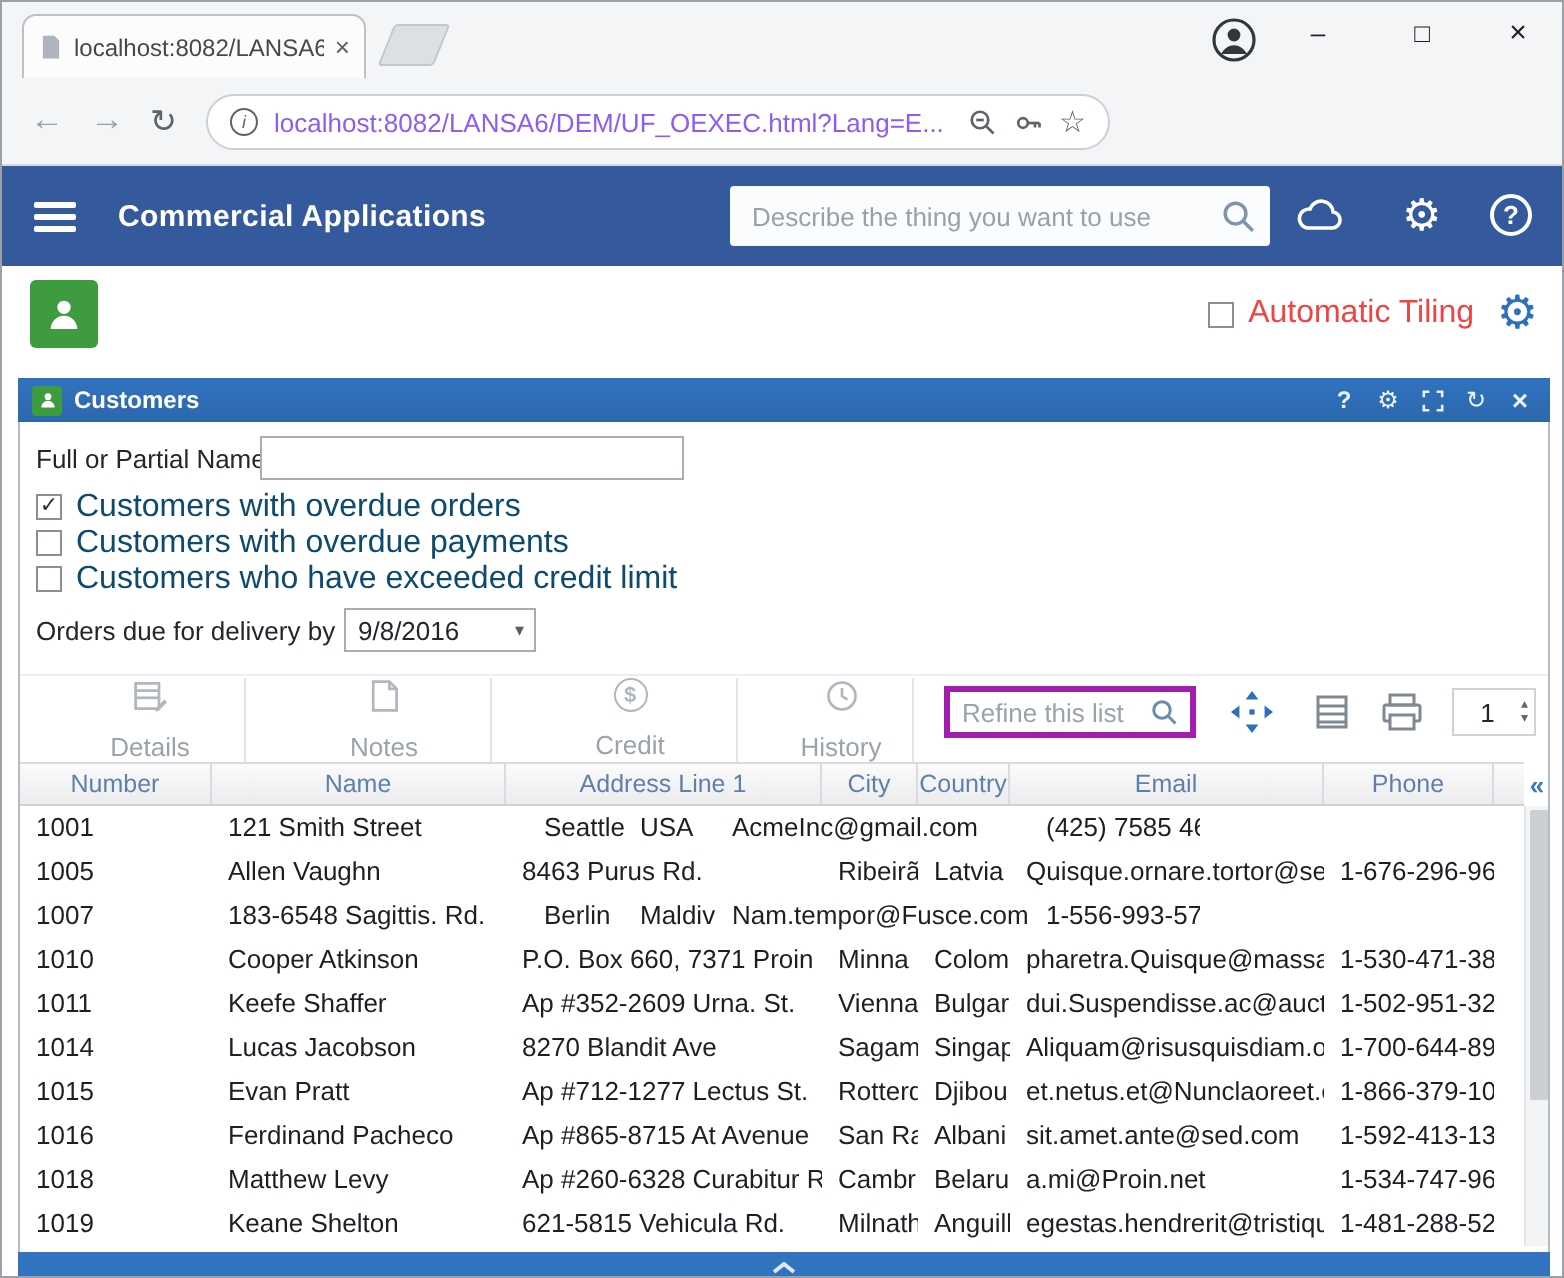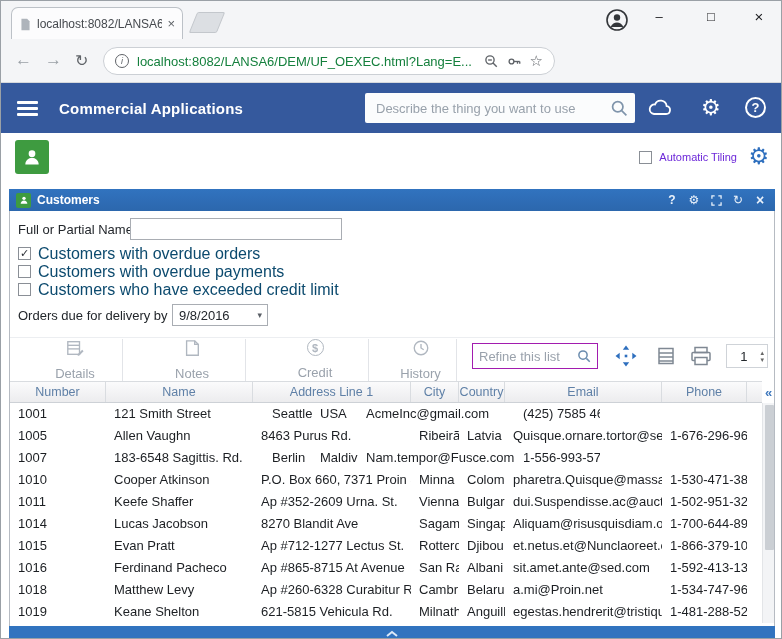--- a/index.html
+++ b/index.html
@@ -17,21 +17,21 @@
   .profile{position:absolute;left:604px;top:7px;width:24px;height:24px;}
   .winbtn{position:absolute;top:0;width:44px;height:30px;display:flex;align-items:center;justify-content:center;
           font-size:13px;color:#202124;}
   .btoolbar{position:absolute;top:38px;left:0;right:0;height:44px;background:var(--chrome_bg,#f4f5f7);
             border-bottom:1px solid #d6d9dd;box-sizing:border-box;}
   .navbtn{position:absolute;top:11px;font-size:17px;color:#9aa0a6;}
   .omnibox{position:absolute;left:102px;top:8px;width:452px;height:28px;background:#fff;border:1px solid #ccd0d5;
            border-radius:14px;display:flex;align-items:center;gap:8px;padding:0 11px;box-sizing:border-box;}
   .info-ic{width:14px;height:14px;border:1.5px solid #5f6368;border-radius:50%;display:flex;align-items:center;
            justify-content:center;font-size:9px;font-style:italic;color:#5f6368;flex:none;box-sizing:border-box;}
-  .url{flex:1;font-size:13px;color:#15803d;white-space:nowrap;overflow:hidden;}
+  .url{flex:1;font-size:13px;color:#8b5cf6;white-space:nowrap;overflow:hidden;}
   .omni-ic{flex:none;display:flex;align-items:center;}
   .star{font-size:15px;color:#5f6368;}
   .ext{position:absolute;top:49px;width:22px;height:22px;display:flex;align-items:center;justify-content:center;box-sizing:border-box;}
   .adobe{background:var(--red,#cf2f25);border-radius:4px;}
   .mailext{font-size:17px;color:var(--red,#cf2f25);}
   .skype{background:var(--skype_blue,#00aff0);border-radius:50%;color:#fff;font-weight:bold;font-size:13px;}
   .badge-ext{background:#7d8691;border-radius:50%;width:20px;height:20px;position:relative;border:2px solid #aab1b8;}
   .badge{position:absolute;right:-5px;bottom:-4px;width:13px;height:13px;background:var(--badge_blue,#1a73e8);color:#fff;
          font-size:8px;border-radius:50%;border:1px solid #fff;display:flex;align-items:center;justify-content:center;}
   .mext{color:var(--red,#cf2f25);font-weight:bold;font-size:18px;}
@@ -47,21 +47,21 @@
   .hsearch input::placeholder{color:#98a1ab;}
   .hicon{position:absolute;display:flex;align-items:center;justify-content:center;color:#fff;}
   .help-circ{width:21px;height:21px;border:2px solid #fff;border-radius:50%;font-weight:bold;font-size:13px;box-sizing:border-box;}
   
   .sub-toolbar{position:absolute;top:132px;left:0;right:0;height:48px;background:#fff;}
   .green-btn{position:absolute;left:14px;top:7px;width:34px;height:34px;background:var(--green,#3e9b40);border-radius:3px;
              display:flex;align-items:center;justify-content:center;}
   .tiling{position:absolute;right:44px;top:0;height:48px;display:flex;align-items:center;gap:7px;}
   .cb{width:13px;height:13px;border:1px solid #8a8f96;background:#fff;display:flex;align-items:center;justify-content:center;
       font-size:11px;line-height:1;color:#2a2e34;box-sizing:border-box;flex:none;}
-  .tiling-label{font-size:11px;color:#6d28d9;}
+  .tiling-label{font-size:16px;color:#ef4444;}
   .tiling-gear{position:absolute;right:12px;top:10px;font-size:23px;color:var(--accent_blue,#2e6fbe);}
   
   .panel{position:absolute;left:8px;top:188px;width:766px;height:452px;}
   .panel-title{height:22px;background:linear-gradient(var(--panel_blue,#3173bf),var(--panel_blue_dark,#2c67ad));
                display:flex;align-items:center;gap:6px;padding:0 7px;box-sizing:border-box;}
   .mini-green{width:15px;height:15px;background:var(--green,#3e9b40);border-radius:2px;display:flex;align-items:center;justify-content:center;flex:none;}
   .panel-title-text{flex:1;font-size:12px;font-weight:bold;color:#fff;}
   .pt-ic{width:16px;height:16px;display:flex;align-items:center;justify-content:center;color:#eaf2fb;font-size:12px;flex:none;}
   .panel-body{position:absolute;top:22px;left:0;width:766px;height:415px;background:#fff;border-left:1px solid #b6bbc2;
               border-right:1px solid #b6bbc2;box-sizing:border-box;overflow:hidden;}
@@ -72,21 +72,21 @@
   .cbrow .lbl2{font-size:16px;color:#0c4a6e;white-space:nowrap;}
   .datebox{position:absolute;left:162px;top:93px;width:96px;height:22px;border:1px solid #a9adb3;box-sizing:border-box;
            display:flex;align-items:center;}
   .dateval{flex:1;font-size:13px;color:#23272c;padding-left:6px;}
   .datecaret{font-size:9px;color:#5a5f66;padding-right:5px;}
   .tabstrip{position:absolute;left:0;top:126px;width:764px;height:44px;border-top:1px solid #eceef1;box-sizing:border-box;}
   .tabcell{position:absolute;top:1px;height:42px;display:flex;align-items:center;gap:9px;padding-left:16px;
            box-sizing:border-box;border-right:1px solid #e2e4e8;color:#9aa2ac;font-size:13px;flex-direction:column;}
   .circ-ic{width:17px;height:17px;border:1.5px solid #b0b7c0;border-radius:50%;display:flex;align-items:center;
            justify-content:center;font-size:11px;font-weight:bold;color:#b0b7c0;box-sizing:border-box;flex:none;}
-  .refine{position:absolute;left:462px;top:132px;width:126px;height:26px;border:1px solid #a21caf;box-sizing:border-box;
+  .refine{position:absolute;left:462px;top:132px;width:126px;height:26px;border:3px solid #a21caf;box-sizing:border-box;
           display:flex;align-items:center;background:#fff;}
   .refine input{flex:1;border:none;outline:none;font-size:13px;padding:0 6px;font-family:inherit;min-width:0;color:#333;}
   .refine input::placeholder{color:#9aa2ac;}
   .toolic{position:absolute;display:flex;align-items:center;justify-content:center;}
   .spinner{position:absolute;left:716px;top:133px;width:42px;height:24px;border:1px solid #cfd3d8;box-sizing:border-box;
            display:flex;align-items:center;background:#fff;}
   .spinval{flex:1;text-align:center;font-size:13px;color:#23272c;}
   .spinarrows{display:flex;flex-direction:column;padding-right:3px;line-height:1;}
   .spinarrows span{font-size:7px;color:#666;}
   

